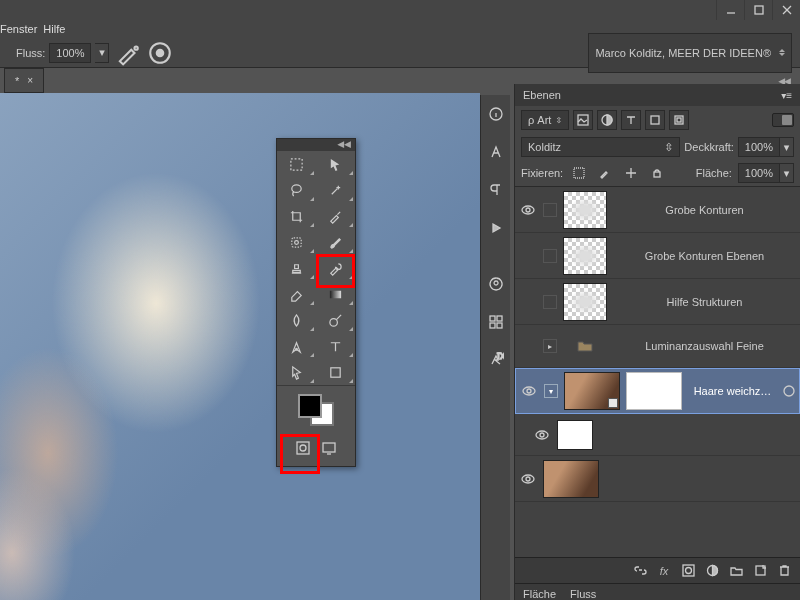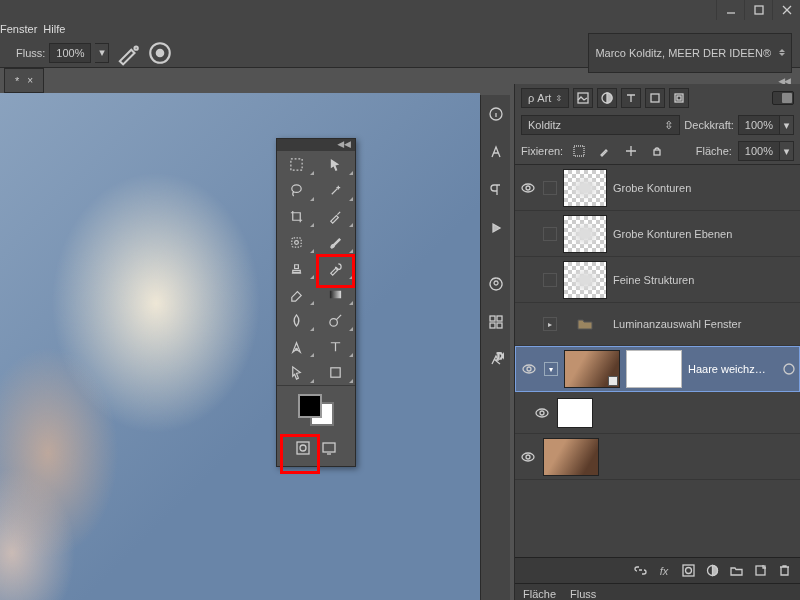--- a/index.html
+++ b/index.html
@@ -82,21 +82,21 @@
 
   .mode-row{ display:flex; align-items:center; padding:3px 6px; gap:4px;}
   .mode-row .combo-box{flex:1; justify-content:space-between;}
   .spin{ display:flex; }
   .spin-val{ background:#3a3a3a; border:1px solid #2a2a2a; height:20px; padding:0 6px; display:flex;align-items:center;}
 
   .lock-row{ display:flex; align-items:center; padding:3px 6px; gap:6px;}
   .lock-row .fbtn{ background:transparent; border-color:transparent;}
 
   .layer-list{ flex:1; overflow:hidden; background:#424242; border-top:1px solid #2a2a2a; }
-  .layer{ display:flex; align-items:center; min-height:46px; border-bottom:1px solid #363636; padding:2px 4px; gap:6px; }
+  .layer{ display:flex; align-items:center; min-height:46px; border-bottom:1px solid #363636; padding:2px 4px; gap:6px;text-align:center; }
   .layer.selected{ background:#5a6e8f; color:#fff; border:1px solid #7aa0e0;}
   .eye{ width:18px; display:flex; justify-content:center; color:#bbb;}
   .eye svg{width:14px;height:14px;}
   .expand-box{ width:14px; height:14px; border:1px solid #555; display:flex;align-items:center;justify-content:center; font-size:8px;}
   .thumb{ width:44px; height:38px; border:1px solid #222; background:#777; background-image:
       repeating-conic-gradient(#ccc 0% 25%,#fff 0% 50%); background-size:8px 8px; position:relative; flex-shrink:0;}
   .thumb .scribble{ position:absolute; inset:3px; background:radial-gradient(ellipse at center,#ddd 20%,transparent 60%);}
   .thumb.photo{ background:#8b6a4a; background-image:linear-gradient(120deg,#c0926f 30%,#5b3c2a 80%);}
   .thumb.white{ background:#fff; }
   .thumb.mask{ background:#fff; border:1px solid #bbb; }
@@ -371,20 +371,24 @@
     </div>
   <div class="sicon">
       <svg viewBox="0 0 16 16" class="line-icon">
         <path d="M4 12 L8 4 L10 8 L7 8 L12 12"></path>
         <text x="9" y="7" font-size="6" fill="#bbb">fx</text>
       </svg>
     </div>
 </div>
 
 <div class="sidepanel">
+  <div class="ptabs">
+    <span>Ebenen</span>
+    <span class="menu-dots">▾≡</span>
+  </div>
 
   <div class="filter-row">
     <div class="kind-combo">
       <span>ρ Art</span>
         <span>⇳</span>
     </div>
     <div class="fbtn">
         <svg viewBox="0 0 12 12" class="line-icon">
           <rect x="1" y="1" width="10" height="10"></rect>
           <path d="M1 8 L4 5 L7 8 L10 6"></path>
@@ -482,31 +486,31 @@
           <div class="scribble"></div>
         </div>
       <div class="lname">Grobe Konturen Ebenen</div>
     </div>
     <div class="layer">
       <div class="eye"></div>
       <div class="expand-box"></div>
       <div class="thumb">
           <div class="scribble"></div>
         </div>
-      <div class="lname">Feine Strukturen</div>
+      <div class="lname">Hilfe Strukturen</div>
     </div>
     <div class="layer" style="min-height:26px">
       <div class="eye"></div>
       <div class="expand-box">▸</div>
       <div class="thumb folder">
           <svg viewBox="0 0 16 16" width="20" height="16">
             <path d="M1 4h5l1 2h8v7H1z" fill="#9a8560" stroke="#555"></path>
           </svg>
         </div>
-      <div class="lname">Luminanzauswahl Fenster</div>
+      <div class="lname">Luminanzauswahl Feine</div>
     </div>
     <div class="layer selected">
       <div class="eye">
           <svg viewBox="0 0 14 14" class="line-icon">
             <ellipse cx="7" cy="7" rx="6" ry="4"></ellipse>
             <circle cx="7" cy="7" r="2"></circle>
           </svg>
         </div>
       <div class="expand-box" style="border-color:#9ab">▾</div>
       <div class="thumb photo" style="width:56px">

